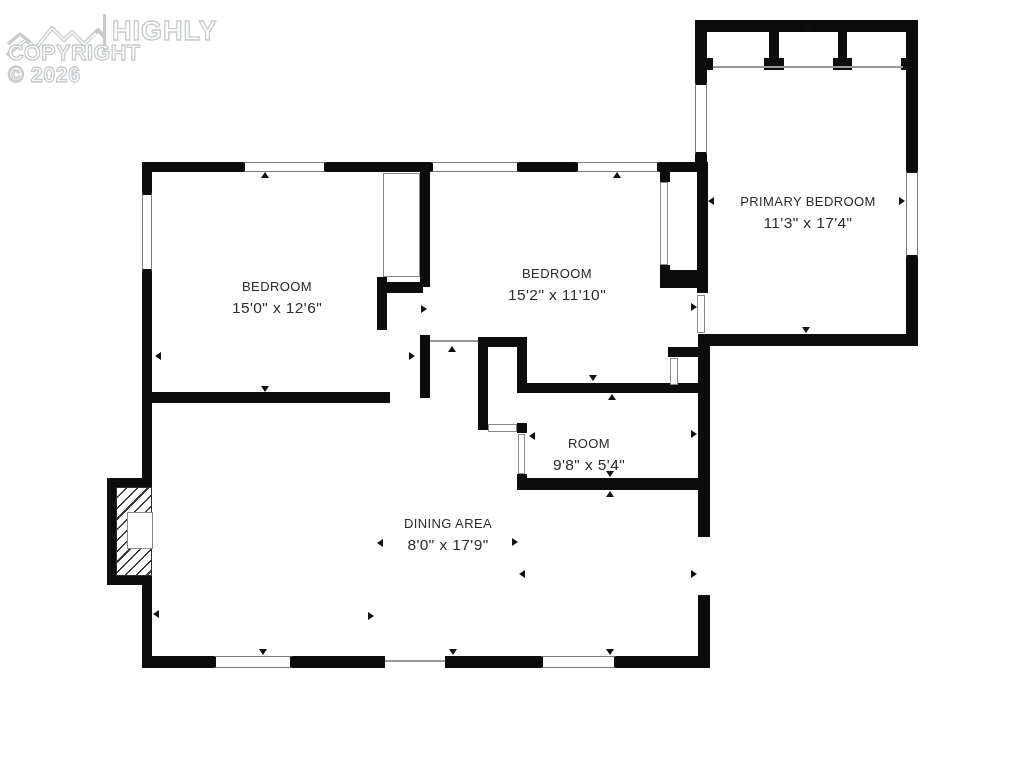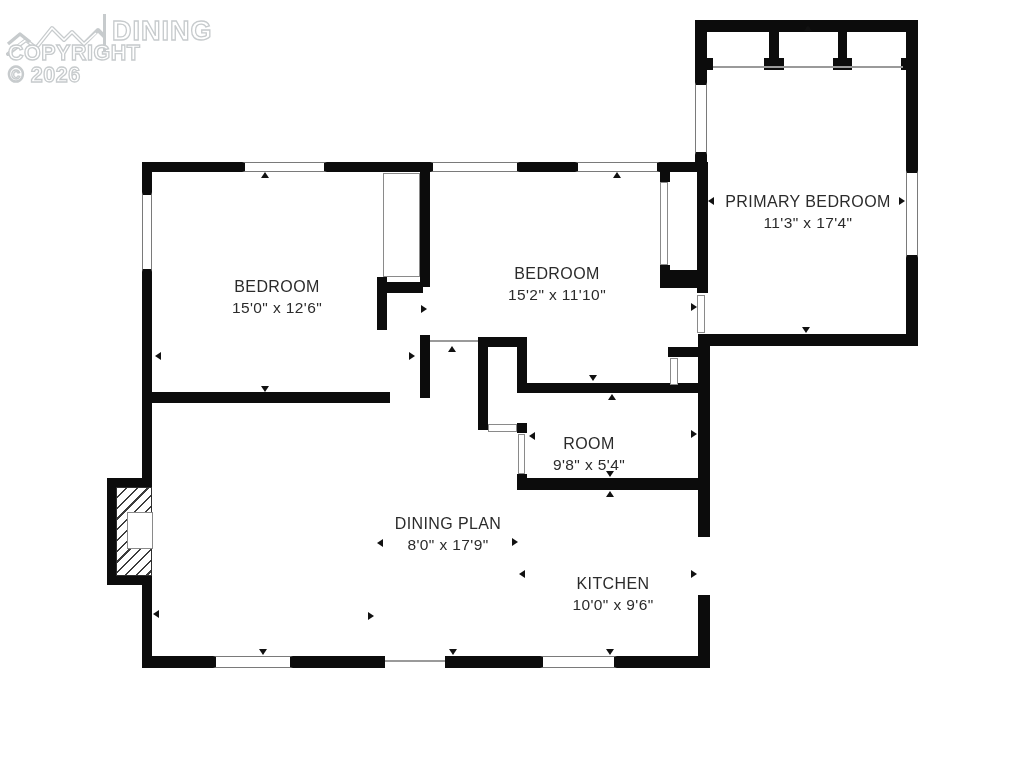--- a/index.html
+++ b/index.html
@@ -23,21 +23,21 @@
   .tkd{border-left:4px solid transparent;border-right:4px solid transparent;border-top:6px solid #111;}
   .tkl{border-top:4px solid transparent;border-bottom:4px solid transparent;border-right:6px solid #111;}
   .tkr{border-top:4px solid transparent;border-bottom:4px solid transparent;border-left:6px solid #111;}
   
   .hatch{position:absolute;background:repeating-linear-gradient(135deg,#ffffff 0px,#ffffff 6px,#3c3c3c 6px,#3c3c3c 7.6px);
          border:1px solid #2e2e2e;box-sizing:border-box;}
   .firebox{position:absolute;background:#fff;border:1.5px solid #8a8a8a;box-sizing:border-box;z-index:5;}
   
   .room-label{position:absolute;transform:translate(-50%,-50%);text-align:center;white-space:nowrap;
               color:#2b2b2b;z-index:6;}
-  .room-label .nm{font-size:16px;letter-spacing:.4px;line-height:21px;}
+  .room-label .nm{font-size:13px;letter-spacing:.4px;line-height:21px;}
   .room-label .dm{font-size:15.5px;letter-spacing:.4px;line-height:21px;}
   
   #logo{position:absolute;left:6px;top:6px;z-index:8;}
   .outline-txt{color:#ffffff;-webkit-text-stroke:1.3px #c7cbcd;text-stroke:1.3px #c7cbcd;
                font-weight:bold;letter-spacing:1px;line-height:1;}
   #mls-name{position:absolute;left:106px;top:12px;font-size:27px;}
   #copyright-line{position:absolute;left:2px;top:37px;font-size:21.5px;letter-spacing:.5px;}
   #logo-divider{position:absolute;left:97px;top:8px;width:2.5px;height:40px;background:#c7cbcd;}
   
   #footer{position:absolute;left:0;right:0;top:734px;text-align:center;
@@ -48,21 +48,21 @@
 
 <div id="stage">
 
   <div id="logo">
     <svg width="100" height="52" viewBox="0 0 100 52">
       <polyline points="2,48 20,34 30,42 46,22 58,34 66,26 78,38 92,24 99,31" fill="none" stroke="#c7cbcd" stroke-width="4" stroke-linejoin="round" stroke-linecap="round"></polyline>
       <polyline points="6,44 20,34 30,42 46,22 58,34 66,26 78,38 90,27" fill="none" stroke="#ffffff" stroke-width="1.6" stroke-linejoin="round"></polyline>
       <polyline points="2,38 14,28 24,36" fill="none" stroke="#c7cbcd" stroke-width="3.4" stroke-linejoin="round"></polyline>
     </svg>
     <div id="logo-divider"></div>
-    <div id="mls-name" class="outline-txt">DINING</div>
+    <div id="mls-name" class="outline-txt">HIGHLY</div>
     <div id="copyright-line" class="outline-txt">COPYRIGHT © 2026</div>
   </div>
 
   <div class="w" style="left:695px;top:20px;width:223px;height:12px"></div>
   <div class="w" style="left:906px;top:20px;width:12px;height:326px"></div>
   <div class="w" style="left:698px;top:334px;width:220px;height:12px"></div>
   <div class="w" style="left:695px;top:20px;width:12px;height:152px"></div>
   <div class="w" style="left:697px;top:172px;width:11px;height:121px"></div>
   <div class="win winv" style="left:695px;top:82px;width:12px;height:73px"></div>
   <div class="win winv" style="left:906px;top:170px;width:12px;height:88px"></div>
@@ -161,22 +161,18 @@
   </div>
   <div class="room-label" style="left:557px;top:284px">
     <div class="nm">BEDROOM</div>
     <div class="dm">15'2" x 11'10"</div>
   </div>
   <div class="room-label" style="left:589px;top:454px">
     <div class="nm">ROOM</div>
     <div class="dm">9'8" x 5'4"</div>
   </div>
   <div class="room-label" style="left:448px;top:534px">
-    <div class="nm">DINING PLAN</div>
+    <div class="nm">DINING AREA</div>
     <div class="dm">8'0" x 17'9"</div>
-  </div>
-  <div class="room-label" style="left:613px;top:594px">
-    <div class="nm">KITCHEN</div>
-    <div class="dm">10'0" x 9'6"</div>
   </div>
 
 
 </div>
 
 </body></html>

